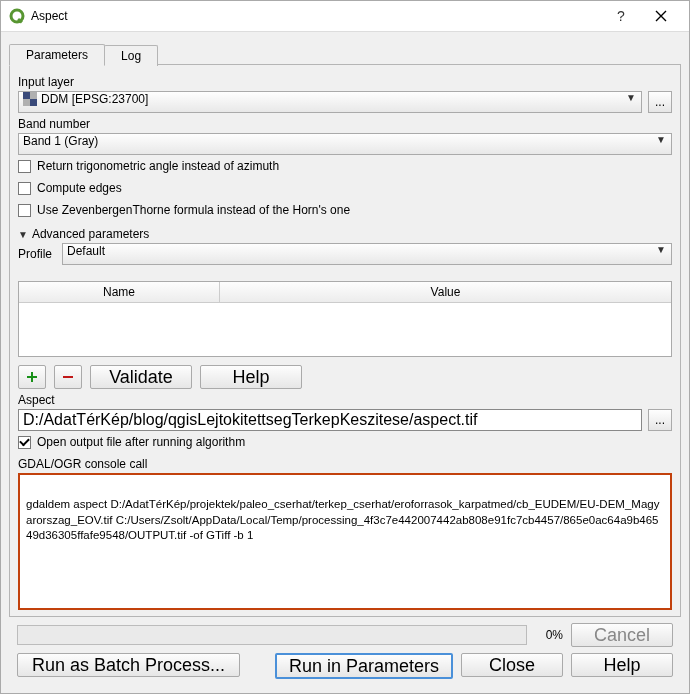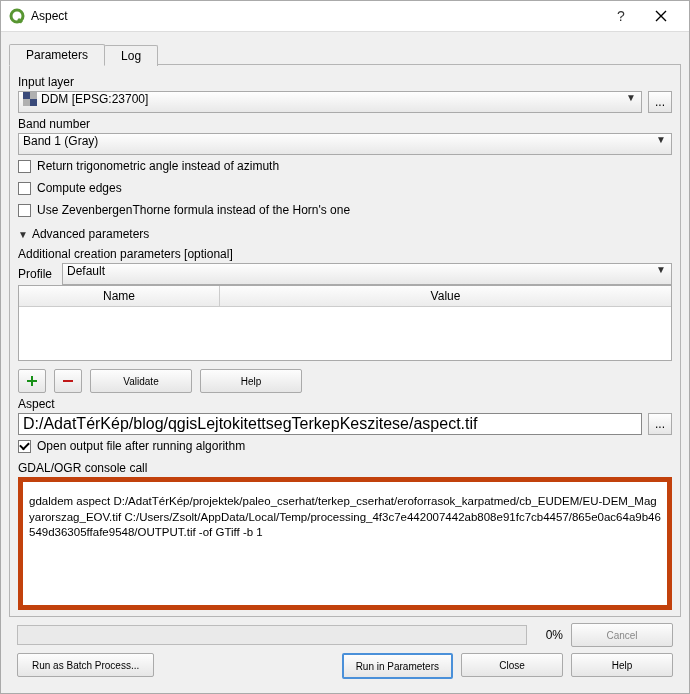--- a/index.html
+++ b/index.html
@@ -17,32 +17,32 @@
 .row{display:flex;align-items:center;gap:6px}
 .combo{flex:1;height:22px;border:1px solid #aaa;background:linear-gradient(#fefefe,#e8e8e8);display:flex;align-items:flex-start;padding:0 4px;box-sizing:border-box}
 .combo .sel{flex:1;white-space:nowrap;overflow:hidden}
 .combo .arrow{width:12px;text-align:center;color:#333;font-size:10px}
 .btn-sq{width:24px;height:22px;border:1px solid #aaa;background:linear-gradient(#fefefe,#e6e6e6);box-sizing:border-box;display:flex;align-items:center;justify-content:center;font-size:12px}
 .chk{display:flex;align-items:center;margin:4px 0;gap:6px}
 .chk .box{width:13px;height:13px;border:1px solid #777;background:#fff;box-sizing:border-box;display:flex;align-items:center;justify-content:center}
 .chk .box.checked::after{content:"";width:7px;height:4px;border-left:2px solid #000;border-bottom:2px solid #000;transform:rotate(-45deg);margin-top:-2px}
 .disclose{display:flex;align-items:center;gap:4px;margin:6px 0 2px 0}
 .disclose .tri{font-size:10px;color:#333}
-.table{border:1px solid #aaa;height:74px;background:#fff;margin-top:0;display:flex;flex-direction:column}
+.table{border:1px solid #aaa;height:74px;background:#fff;margin-top:16px;display:flex;flex-direction:column}
 .table .hdr{display:flex;background:linear-gradient(#fdfdfd,#ececec);height:20px;border-bottom:1px solid #ccc}
 .table .hdr .col{border-right:1px solid #ccc;display:flex;align-items:center;justify-content:center;font-size:12px}
 .table .hdr .col:first-child{width:200px}
 .table .hdr .col:last-child{flex:1;border-right:none}
 .btnbar{display:flex;gap:8px;margin-top:8px}
-.btn{height:22px;border:1px solid #aaa;background:linear-gradient(#fdfdfd,#e6e6e6);padding:0 14px;display:flex;align-items:center;justify-content:center;font-size:10px;border-radius:2px}
+.btn{height:22px;border:1px solid #aaa;background:linear-gradient(#fdfdfd,#e6e6e6);padding:0 14px;display:flex;align-items:center;justify-content:center;font-size:18px;border-radius:2px}
 .btn.sq{width:26px;padding:0}
 .btn.plus{color:#0a0}
 .btn.minus{color:#c00}
 .textin{flex:1;height:22px;border:1px solid #888;background:#fff;box-sizing:border-box;padding:2px 4px;font-size:16px}
-.console{flex:1;min-height:70px;border:5px solid #c2410c;background:#fff;padding:12px 6px;font-size:11.5px;line-height:1.35;overflow:hidden;word-break:break-all}
+.console{flex:1;min-height:70px;border:2px solid #c2410c;background:#fff;padding:22px 6px;font-size:11.5px;line-height:1.35;overflow:hidden;word-break:break-all}
 .footer1{display:flex;align-items:center;gap:8px;padding:6px 8px}
 .progress{flex:1;height:18px;border:1px solid #bcbcbc;background:#eaeaea}
 .footer1 .pct{width:28px;text-align:right}
 .btn.disabled{color:#888}
 .footer2{display:flex;gap:8px;padding:0 8px 8px 8px}
 .footer2 .spacer{flex:1}
 .btn.focus{border:2px solid #4a90d9;padding:0 12px}
 .layer-icon{width:14px;height:14px;margin-right:4px;display:inline-block}
 </style>
 </head>
@@ -108,21 +108,20 @@
       <div class="chk">
           <span class="box"></span>
           <span>Use ZevenbergenThorne formula instead of the Horn's one</span>
         </div>
 
       <div class="disclose">
         <span class="tri">▼</span>
         <span>Advanced parameters</span>
       </div>
 
-      <div class="lbl">Additional creation parameters [optional]</div>
       <div class="row">
         <span style="margin-right:4px">Profile</span>
         <div class="combo">
           <span class="sel">Default</span>
           <span class="arrow">▼</span>
         </div>
       </div>
 
       <div class="table">
         <div class="hdr">

